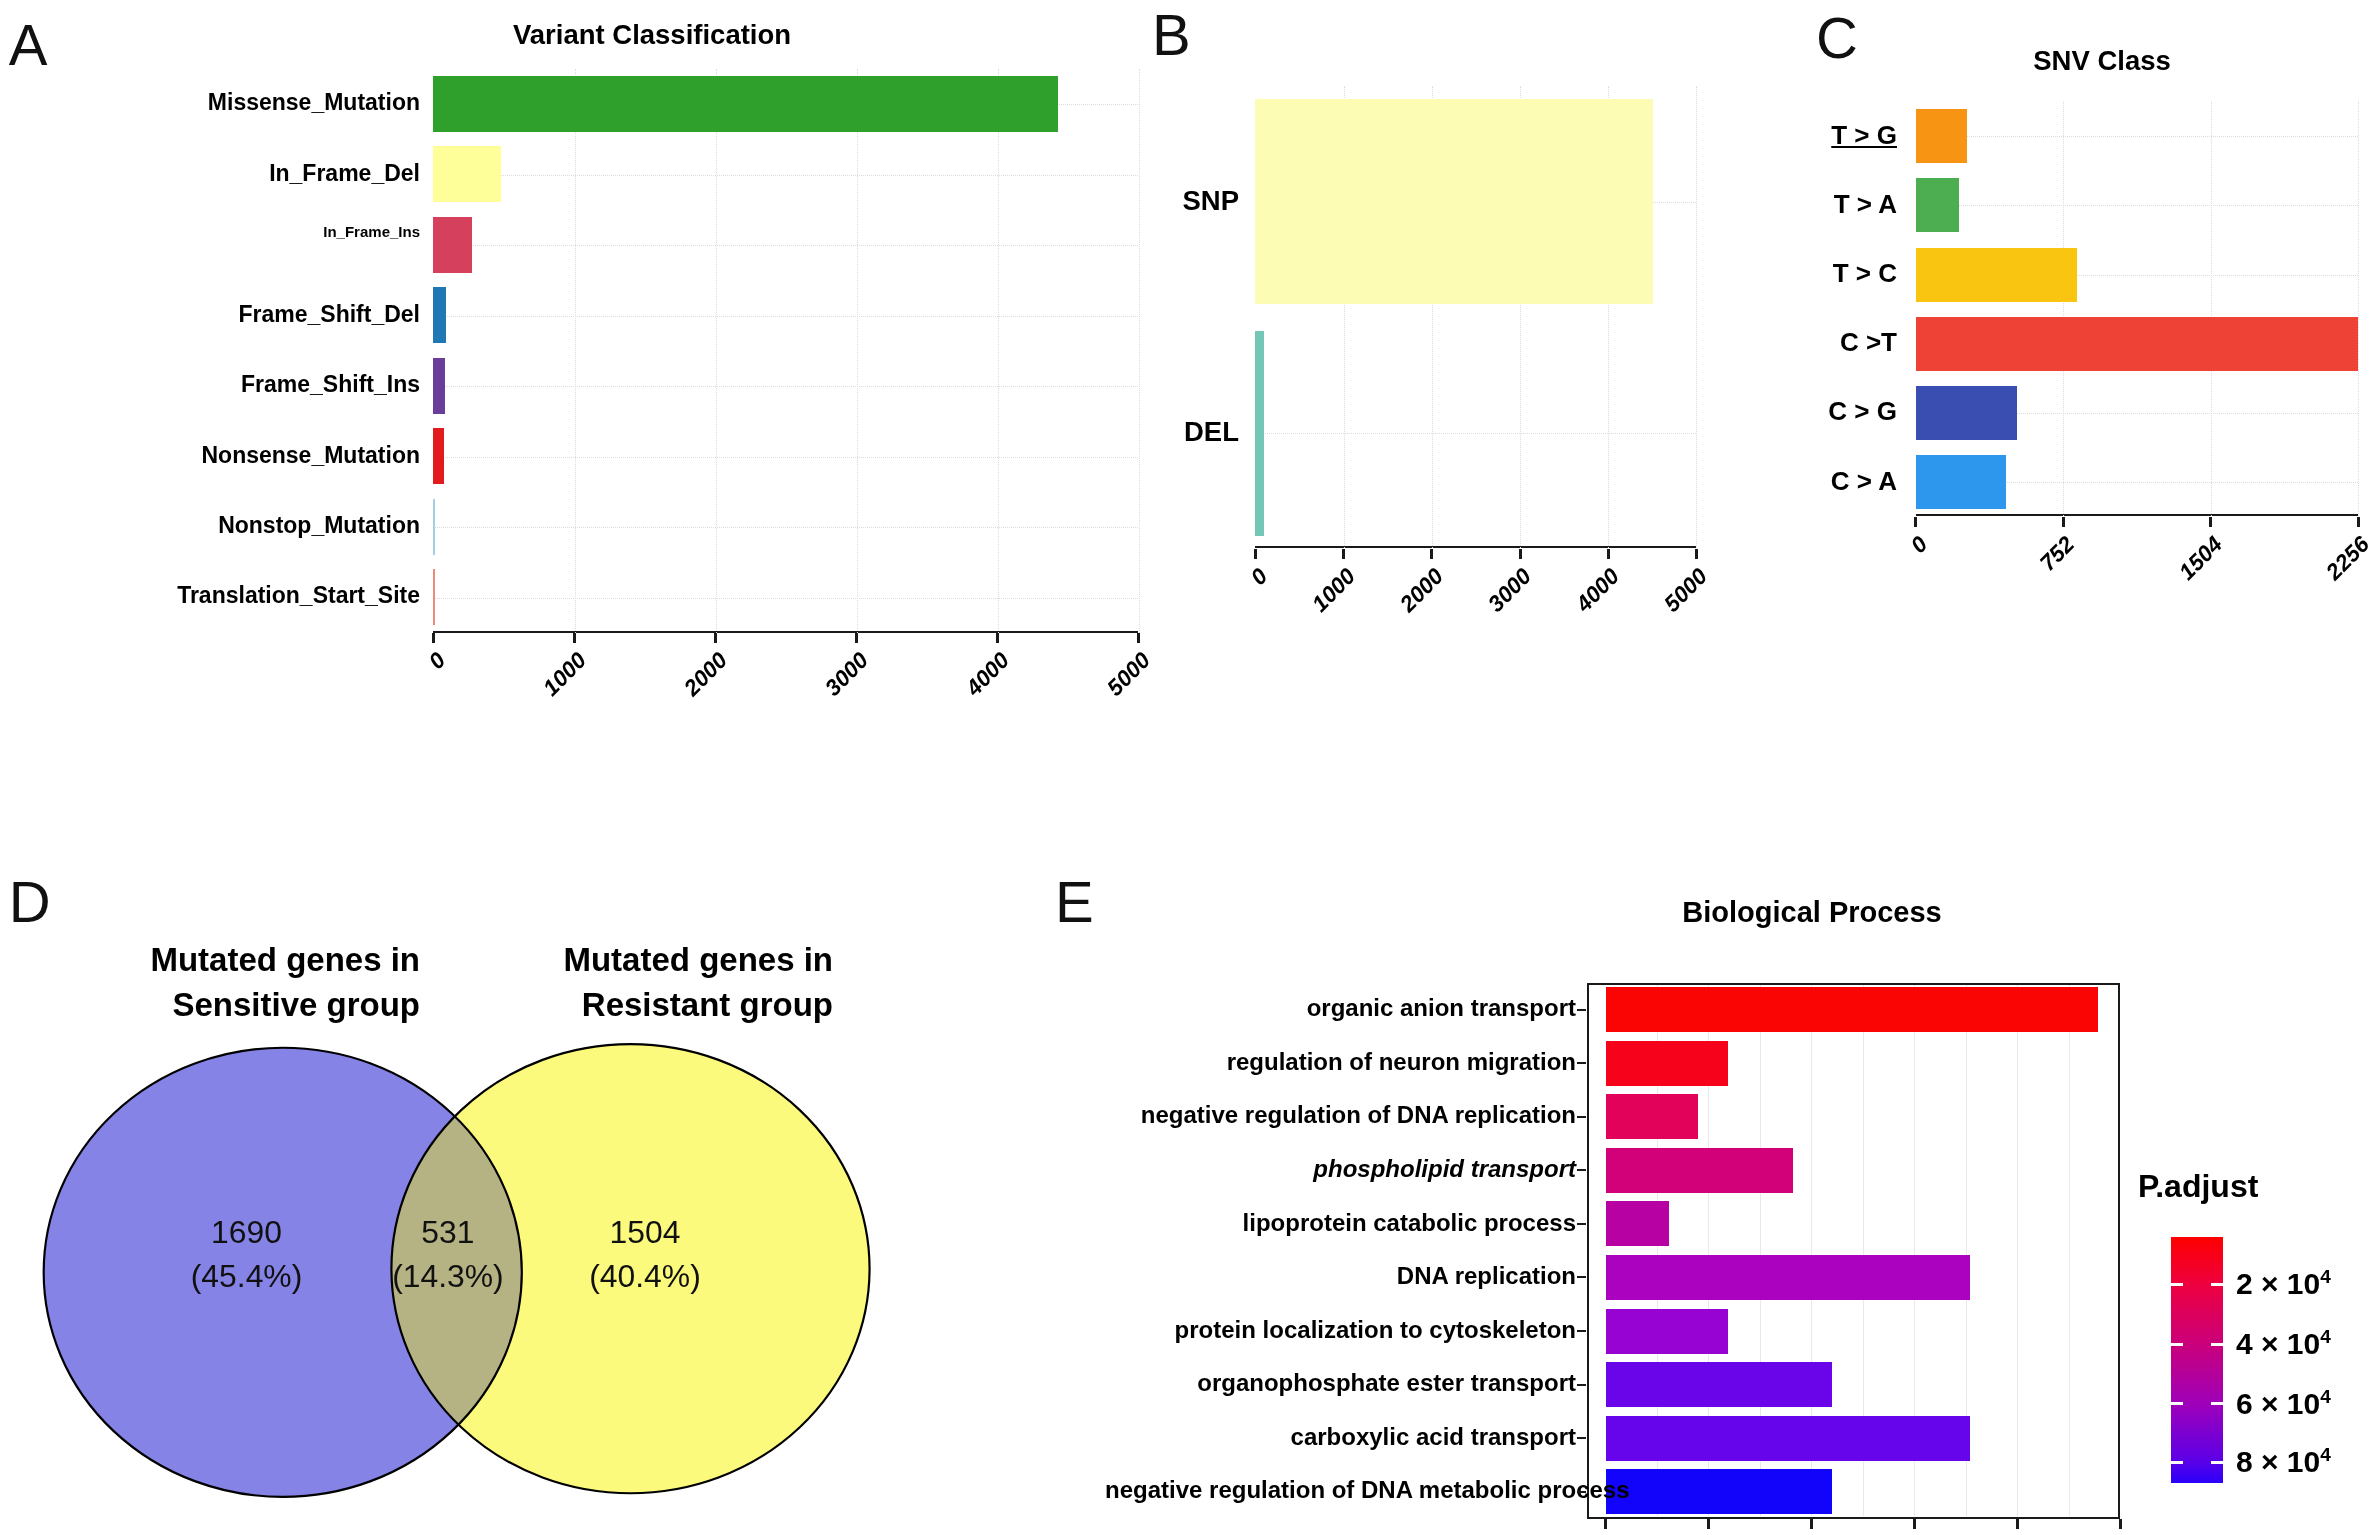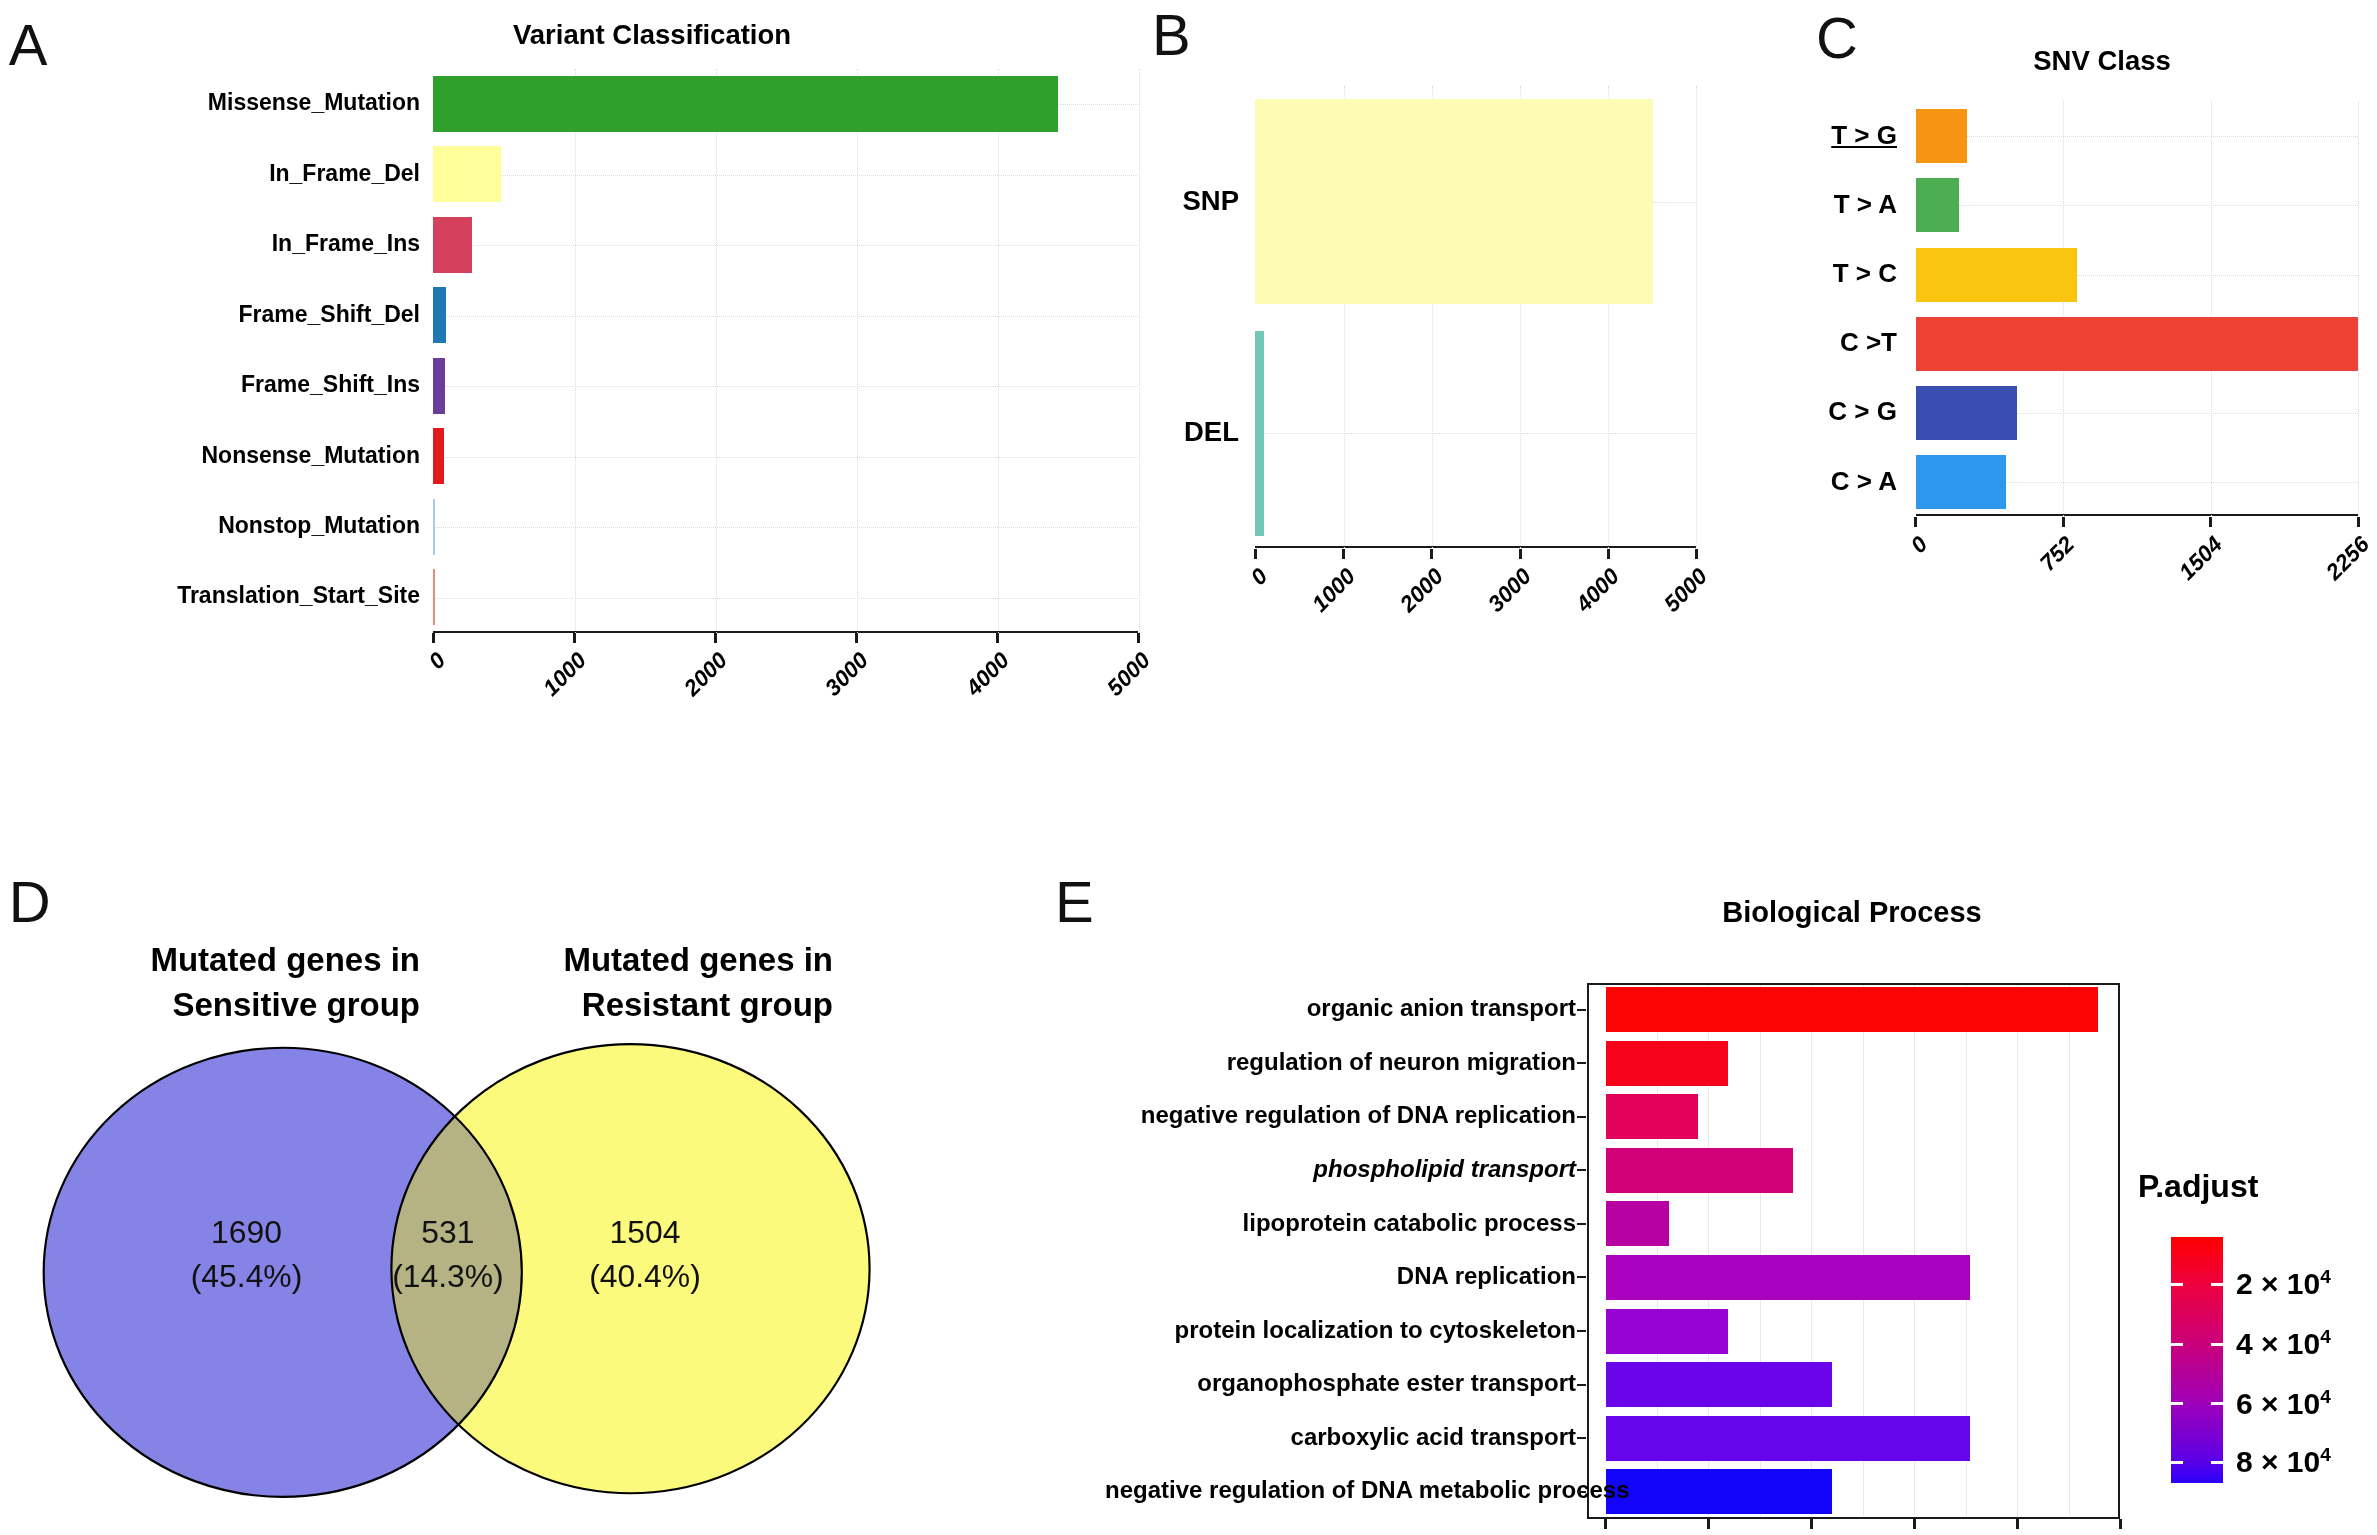--- a/index.html
+++ b/index.html
@@ -33,21 +33,21 @@
 <div id="canvas">
 
   <div class="plabel" style="left:8.7px;top:16px;">A</div>
   <div class="plabel" style="left:1152px;top:5.8px;">B</div>
   <div class="plabel" style="left:1816px;top:8.7px;">C</div>
   <div class="plabel" style="left:8.7px;top:873px;">D</div>
   <div class="plabel" style="left:1055px;top:873px;">E</div>
 
   <div class="ptitle" style="left:362px;top:19px;width:580px;">Variant Classification</div>
   <div class="ptitle" style="left:1812px;top:45px;width:580px;">SNV Class</div>
-  <div class="ptitle" style="left:1562px;top:896px;width:580px;font-size:29px;">Biological Process</div>
+  <div class="ptitle" style="left:1522px;top:896px;width:580px;font-size:29px;">Biological Process</div>
 
   <div class="venn-title" style="left:36px;top:937px;width:384px;">
     <div>Mutated genes in</div>
     <div>Sensitive group</div>
   </div>
   <div class="venn-title" style="left:449px;top:937px;width:384px;">
     <div>Mutated genes in</div>
     <div>Resistant group</div>
   </div>
 
@@ -82,21 +82,21 @@
     <div class="vgrid" style="left: 998px; top: 69px; height: 564px;"></div>
     <div class="vgrid" style="left: 1139px; top: 69px; height: 564px;"></div>
     <div class="hgrid" style="left: 433px; top: 104px; width: 705px;"></div>
     <div class="bar" style="left: 433px; top: 76px; width: 625px; height: 56px; background: rgb(47, 160, 44);"></div>
     <div class="catlab" style="left: 43px; top: 91px; width: 377px; font-size: 23px;">Missense_Mutation</div>
     <div class="hgrid" style="left: 433px; top: 175px; width: 705px;"></div>
     <div class="bar" style="left: 433px; top: 146px; width: 68px; height: 56px; background: rgb(255, 255, 153);"></div>
     <div class="catlab" style="left: 43px; top: 162px; width: 377px; font-size: 23px;">In_Frame_Del</div>
     <div class="hgrid" style="left: 433px; top: 245px; width: 705px;"></div>
     <div class="bar" style="left: 433px; top: 217px; width: 39px; height: 56px; background: rgb(213, 64, 92);"></div>
-    <div class="catlab" style="left: 43px; top: 232px; width: 377px; font-size: 23px;">In_Frame_Ins</div>
+    <div class="catlab" style="left: 43px; top: 224px; width: 377px; font-size: 15px;">In_Frame_Ins</div>
     <div class="hgrid" style="left: 433px; top: 316px; width: 705px;"></div>
     <div class="bar" style="left: 433px; top: 287px; width: 12.7px; height: 56px; background: rgb(31, 120, 180);"></div>
     <div class="catlab" style="left: 43px; top: 303px; width: 377px; font-size: 23px;">Frame_Shift_Del</div>
     <div class="hgrid" style="left: 433px; top: 386px; width: 705px;"></div>
     <div class="bar" style="left: 433px; top: 358px; width: 12px; height: 56px; background: rgb(106, 61, 154);"></div>
     <div class="catlab" style="left: 43px; top: 373px; width: 377px; font-size: 23px;">Frame_Shift_Ins</div>
     <div class="hgrid" style="left: 433px; top: 457px; width: 705px;"></div>
     <div class="bar" style="left: 433px; top: 428px; width: 11.3px; height: 56px; background: rgb(227, 26, 28);"></div>
     <div class="catlab" style="left: 43px; top: 444px; width: 377px; font-size: 23px;">Nonsense_Mutation</div>
     <div class="hgrid" style="left: 433px; top: 527px; width: 705px;"></div>

